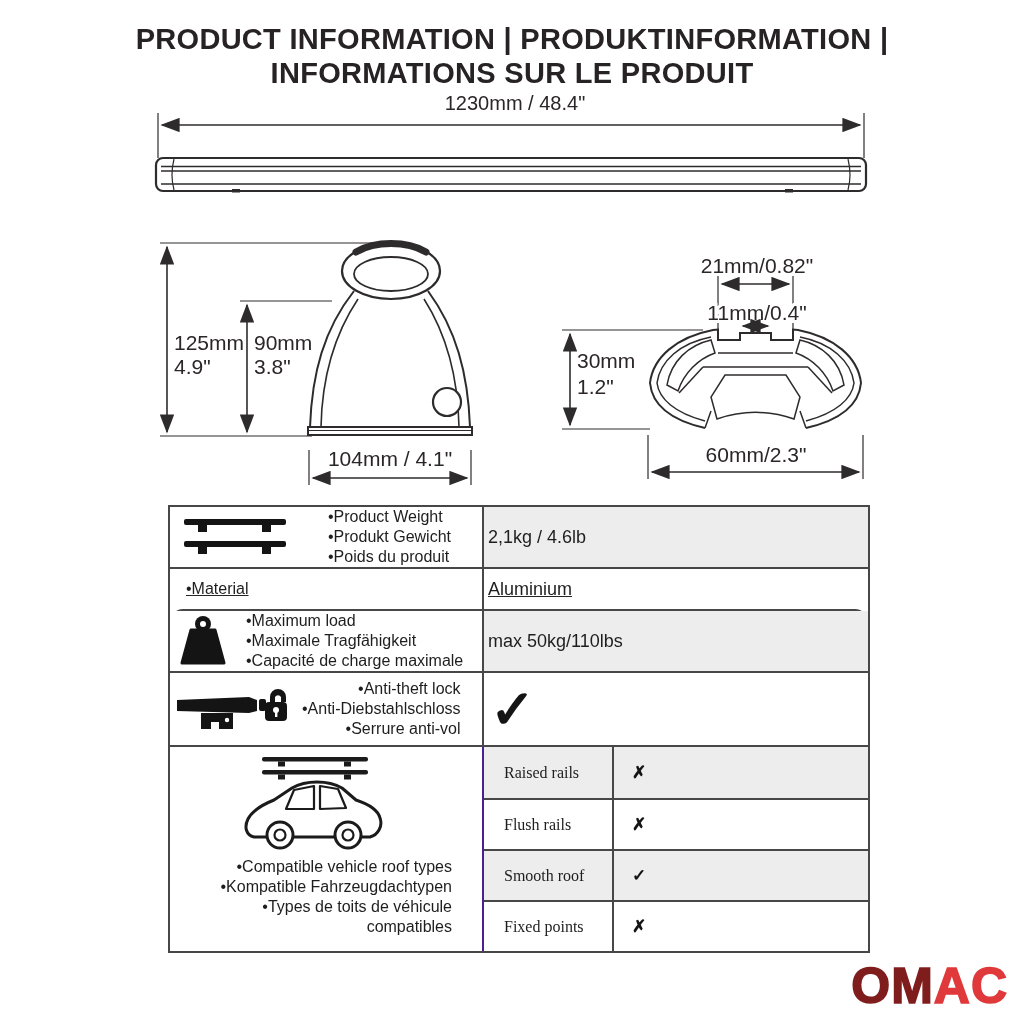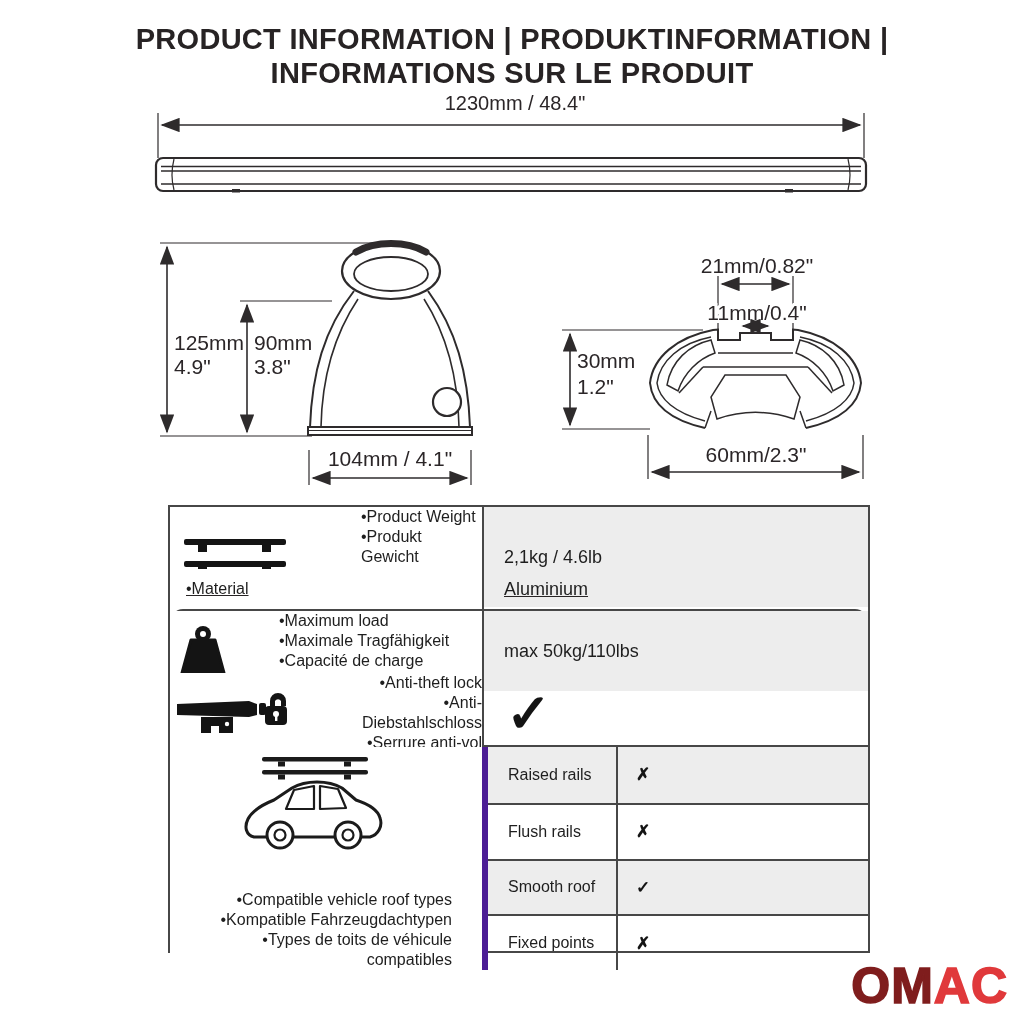--- a/index.html
+++ b/index.html
@@ -8,36 +8,36 @@
   
   .title{position:absolute;left:0;top:22px;width:100%;text-align:center;
          font-weight:bold;font-size:29px;line-height:34px;letter-spacing:.3px;color:#272324;}
   
   svg text{font-family:"Liberation Sans",sans-serif;fill:#2b2628;}
   .drw{position:absolute;}
   
   .spec-table{position:absolute;left:168px;top:505px;width:698px;border:2px solid #474747;background:#fff;}
   .trow{display:grid;grid-template-columns:312px 1fr;}
   .trow + .trow{border-top:2px solid #474747;}
-  .lcell{background:#fff;display:flex;align-items:center;gap:33px;}
-  .vcell{border-left:2px solid #474747;display:flex;align-items:center;padding-left:20px;
+  .lcell{background:#fff;display:flex;align-items:center;}
+  .vcell{border-left:2px solid #474747;display:flex;align-items:center;padding-left:4px;
          font-size:18px;color:#1e1e1e;}
   .gray{background:#ededed;}
   .labels{display:flex;flex-direction:column;justify-content:center;font-size:16px;line-height:20px;color:#1e1e1e;}
   .r1{height:60px;} .r2{height:40px;text-decoration:underline;} .r3{height:60px;border-radius:13px;} .r4{height:72px;} .r5{height:204px;}
   .r1 .labels{margin-left:28px;}
   .r2 .labels{margin-left:16px;}
   .r3 .labels{margin-left:10px;}
   .r4 .labels{margin-left:10px;text-align:right;}
   .icon-box{flex:0 0 auto;display:flex;align-items:center;justify-content:center;}
   .bigcheck{font-size:54px;font-weight:bold;line-height:1;color:#141414;padding-left:2px;}
   .r5 .lcell{flex-direction:column;align-items:flex-start;justify-content:flex-start;text-align:right;}
   .r5 .labels{margin:2px 10px 0 20px;width:262px;}
   .car-wrap{width:100%;display:flex;justify-content:center;margin-top:6px;transform:translateX(-12px);}
-  .subgrid{border-left:6px solid #4c1d95;display:grid;grid-template-rows:1fr 1fr 1fr 1fr;}
+  .subgrid{border-left:2px solid #4c1d95;display:grid;grid-template-rows:1fr 1fr 1fr 1fr;font-family:Liberation Serif, serif;}
   .subrow{display:grid;grid-template-columns:128px 1fr;}
   .subrow + .subrow{border-top:2px solid #474747;}
   .sublabel{display:flex;align-items:center;padding-left:20px;font-size:16px;color:#1e1e1e;}
   .subval{border-left:2px solid #474747;display:flex;align-items:center;padding-left:18px;
           font-size:17px;font-weight:bold;color:#141414;}
   
   .logo{position:absolute;top:960px;right:16px;font-size:50px;line-height:52px;font-weight:bold;
         letter-spacing:1px;-webkit-text-stroke:1.6px currentColor;}
   .logo .p1{color:#7f1d1d;}
   .logo .p2{color:#e0393b;-webkit-text-stroke:1.6px #e0393b;}

